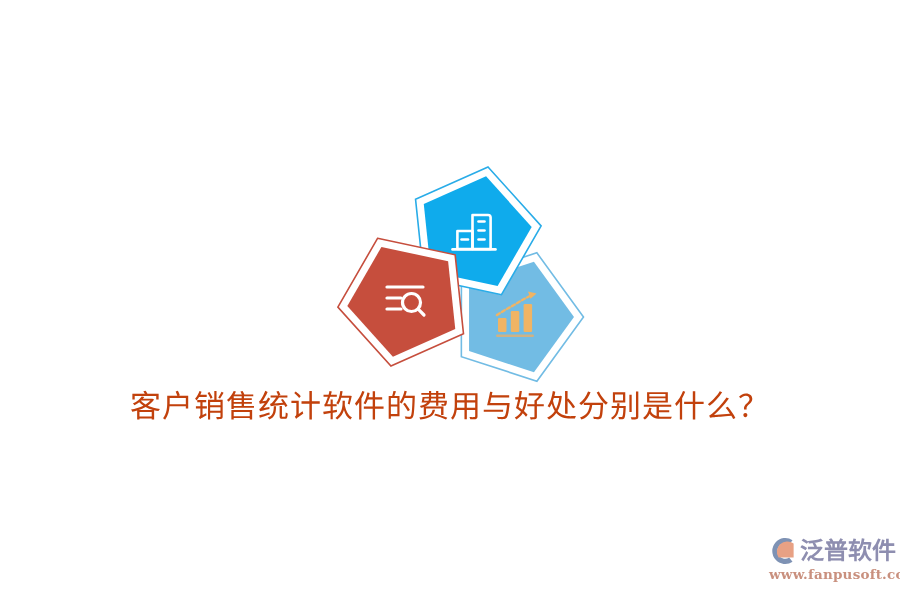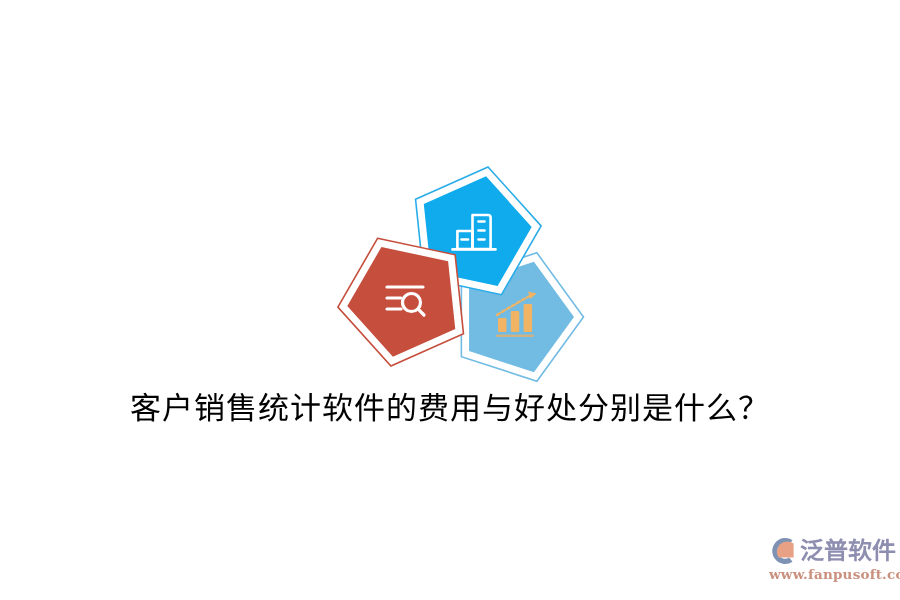--- a/index.html
+++ b/index.html
@@ -40,25 +40,25 @@
     overflow: visible;
   }
 
   
   .headline {
     position: absolute;
     left: 0;
     top: 388px;
     width: 900px;
     text-align: center;
-    font-family: Liberation Sans, sans-serif;
+    font-family: Liberation Mono, monospace;
     font-size: 31px;
     line-height: 42px;
     letter-spacing: 1px;
-    color: #000000;
+    color: #c2410c;
     white-space: nowrap;
     user-select: none;
   }
 
   
   .watermark {
     position: absolute;
     left: 768px;
     top: 534px;
     width: 126px;

